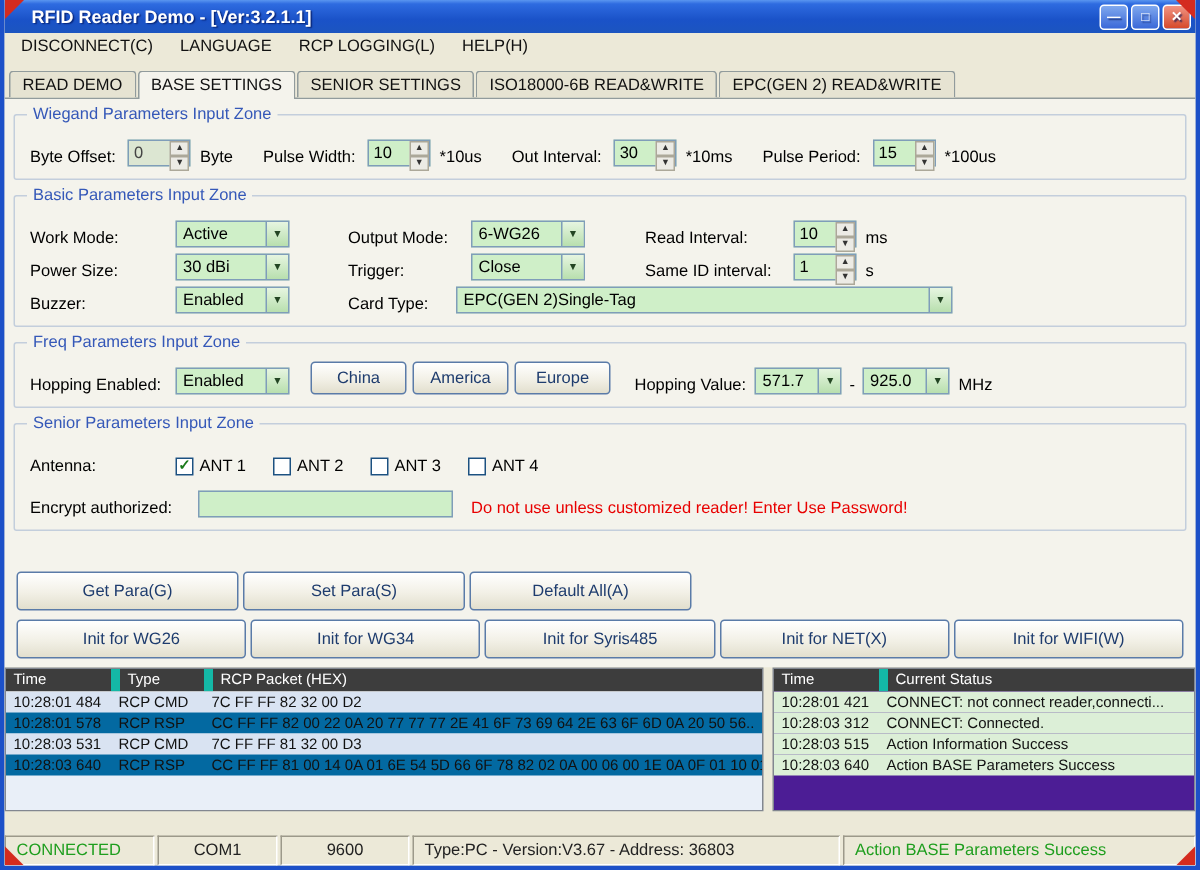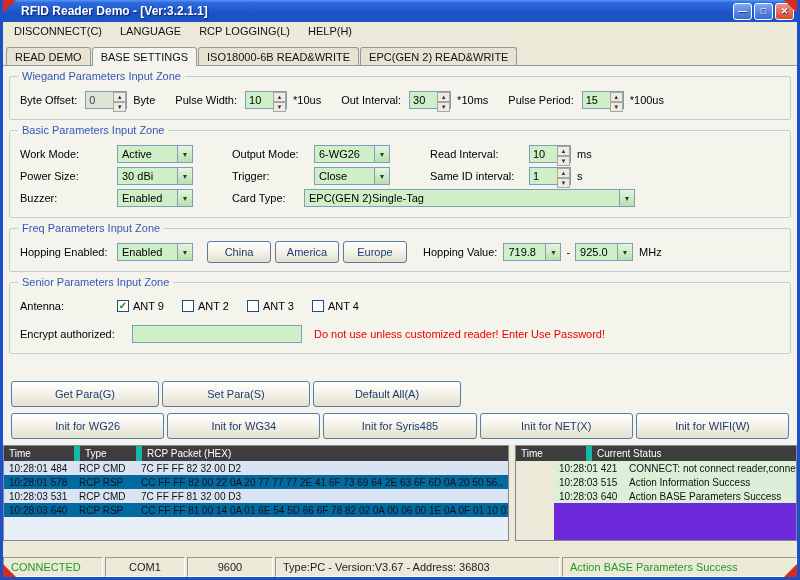--- a/index.html
+++ b/index.html
@@ -44,21 +44,21 @@
     border: 1px solid #919B9C; border-bottom: none; border-radius: 3px 3px 0 0;
     background: #E6E3D2; margin-right: 1px;
   }
   .tab.active { background: #F4F3EC; margin-bottom: -1px; padding-bottom: 3px; }
 
   .content { flex: 1; background: #F4F3EC; padding: 10px 6px 6px; display: flex; flex-direction: column; overflow: hidden; }
 
   .group { border: 1px solid #C3CEDC; border-radius: 2px; position: relative; padding: 12px 10px 8px; margin-bottom: 10px; }
   .group-title { position: absolute; top: -7px; left: 8px; background: #F4F3EC; padding: 0 4px; font-size: 11px; color: var(--accent-blue,#3558B8); }
 
-  .frow { display: flex; align-items: center; font-size: 11px; color: #000; min-height: 22px; }
+  .frow { display: flex; align-items: flex-end; font-size: 11px; color: #000; min-height: 22px; }
   .lbl { white-space: nowrap; }
   .lbl-c1 { width: 97px; }
   .lbl-c2 { width: 82px; margin-left: 39px; }
   .lbl-c3 { width: 99px; margin-left: 40px; }
   .unit { margin-left: 6px; }
 
   .spin { display: inline-flex; align-items: stretch; height: 18px; border: 1px solid #7F9DB9; background: var(--field-green,#CFEFC8); }
   .spin-val { width: 27px; padding: 2px 3px; font-size: 11px; }
   .spin-val.dim { background: #DCE6D2; color: #444; }
   .spin-arrows { display: flex; flex-direction: column; width: 13px; }
@@ -93,21 +93,21 @@
 
   .logs { display: flex; gap: 6px; height: 96px; flex: 0 0 auto; background: #ECE9D8; }
   .log-panel { border: 1px solid #828790; display: flex; flex-direction: column; overflow: hidden; }
   .log-left { width: 506px; }
   .log-right { flex: 1; }
   .log-head { display: flex; background: var(--header-dark,#3D3D3D); color: #fff; font-size: 10px; flex: 0 0 15px; align-items: stretch; }
   .lh-cell { padding: 0 5px; display: flex; align-items: center; border-left: 6px solid #14b8a6; }
   .lh-cell:first-child { border-left: none; }
   .log-body { flex: 1; font-size: 10px; color: #111; overflow: hidden; }
   .log-body.blue { background: #E9EFF8; }
-  .log-body.green { background: #6d28d9; margin-left: 38px; }
+  .log-body.green { background: #4c1d95; }
   .log-row { display: flex; height: 14px; align-items: center; white-space: nowrap; overflow: hidden; }
   .lc { padding: 0 5px; overflow: hidden; flex: 0 0 auto; }
   .lc-time { width: 70px; }
   .lc-type { width: 62px; }
   .lc-rest { flex: 1 1 auto; min-width: 0; }
   .r-blue { background: #D9E3F2; }
   .r-purp { background: #0369a1; }
   .r-green { background: #DCEFD7; }
 
   .strip { height: 16px; flex: 0 0 auto; background: #ECE9D8; }
@@ -139,20 +139,21 @@
   <div class="menubar">
     <span class="menu-item">DISCONNECT(C)</span>
     <span class="menu-item">LANGUAGE</span>
     <span class="menu-item">RCP LOGGING(L)</span>
     <span class="menu-item">HELP(H)</span>
   </div>
 
   <div class="tabs">
     <span class="tab">READ DEMO</span>
     <span class="tab active">BASE SETTINGS</span>
+    <span class="tab">SENIOR SETTINGS</span>
     <span class="tab">ISO18000-6B READ&amp;WRITE</span>
     <span class="tab">EPC(GEN 2) READ&amp;WRITE</span>
   </div>
 
   <div class="content">
 
     <div class="group">
       <span class="group-title">Wiegand Parameters Input Zone</span>
       <div class="frow">
         <span class="lbl" style="margin-right:8px">Byte Offset:</span>
@@ -264,39 +265,39 @@
         <span class="lbl lbl-c1">Hopping Enabled:</span>
         <div class="dd" style="width:76px;margin-right:14px">
           <span class="dd-txt">Enabled</span>
           <span class="dd-btn"></span>
         </div>
         <span class="btn region-btn">China</span>
         <span class="btn region-btn">America</span>
         <span class="btn region-btn">Europe</span>
         <span class="lbl" style="margin-left:12px;margin-right:6px">Hopping Value:</span>
         <div class="dd" style="width:58px">
-          <span class="dd-txt">719.8</span>
+          <span class="dd-txt">571.7</span>
           <span class="dd-btn"></span>
         </div>
         <span class="lbl" style="margin:0 5px">-</span>
         <div class="dd" style="width:58px">
           <span class="dd-txt">925.0</span>
           <span class="dd-btn"></span>
         </div>
         <span class="lbl unit">MHz</span>
       </div>
     </div>
 
     <div class="group">
       <span class="group-title">Senior Parameters Input Zone</span>
       <div class="frow">
         <span class="lbl lbl-c1">Antenna:</span>
         <span class="ant">
           <span class="cb checked"></span>
-          <span class="lbl">ANT 9</span>
+          <span class="lbl">ANT 1</span>
         </span>
         <span class="ant">
           <span class="cb"></span>
           <span class="lbl">ANT 2</span>
         </span>
         <span class="ant">
           <span class="cb"></span>
           <span class="lbl">ANT 3</span>
         </span>
         <span class="ant">
@@ -362,20 +363,24 @@
       <div class="log-head">
         <span class="lh-cell lc-time">Time</span>
         <span class="lh-cell lc-rest">Current Status</span>
       </div>
       <div class="log-body green">
         <div class="log-row r-green">
           <span class="lc lc-time">10:28:01 421</span>
           <span class="lc lc-rest">CONNECT: not connect reader,connecti...</span>
         </div>
         <div class="log-row r-green">
+          <span class="lc lc-time">10:28:03 312</span>
+          <span class="lc lc-rest">CONNECT: Connected.</span>
+        </div>
+        <div class="log-row r-green">
           <span class="lc lc-time">10:28:03 515</span>
           <span class="lc lc-rest">Action Information Success</span>
         </div>
         <div class="log-row r-green">
           <span class="lc lc-time">10:28:03 640</span>
           <span class="lc lc-rest">Action BASE Parameters Success</span>
         </div>
       </div>
     </div>
   </div>

